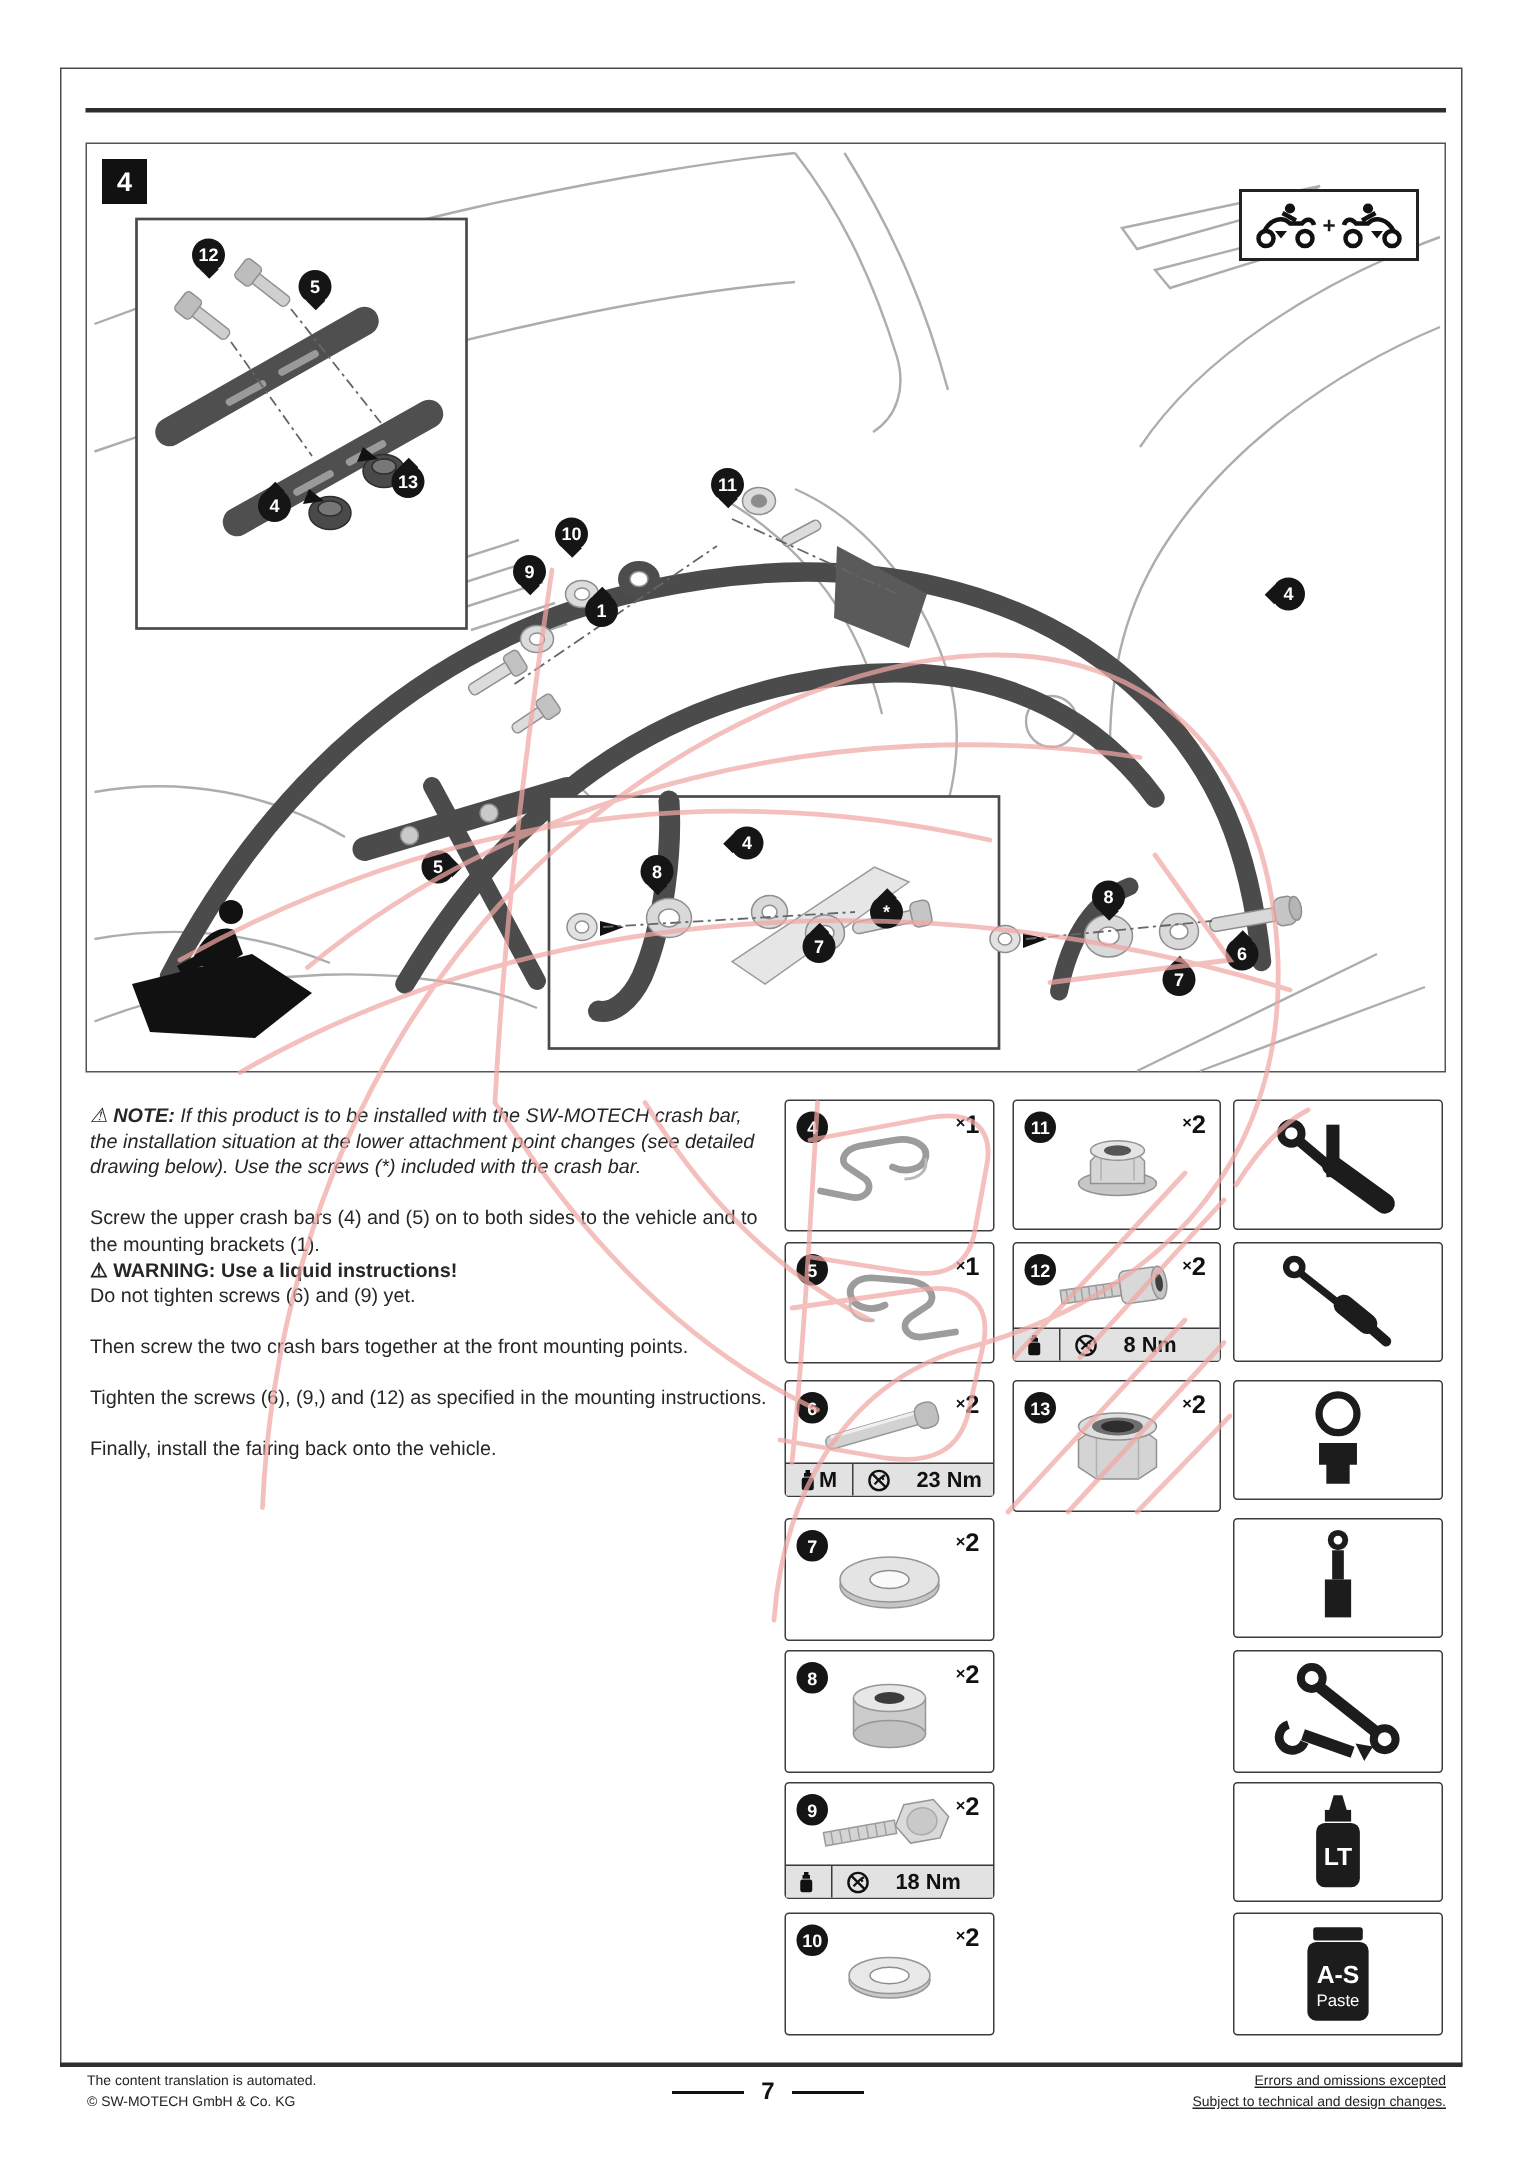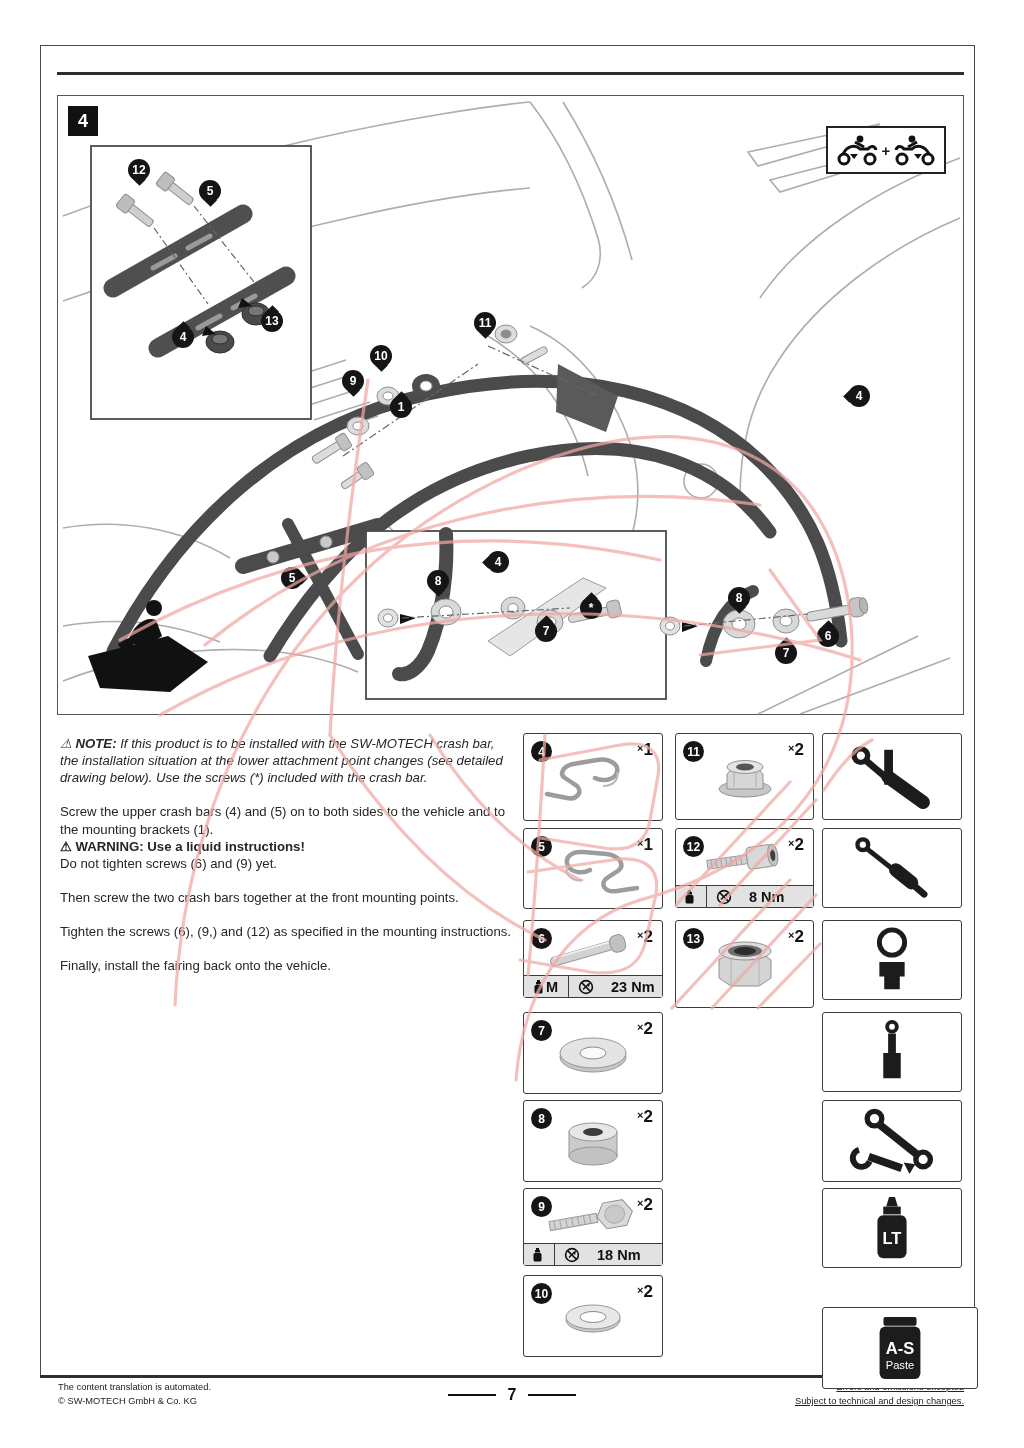--- a/index.html
+++ b/index.html
@@ -557,21 +557,21 @@
         </svg>
       </div>
       <div class="tbox" style="left: 822px; top: 1188px; width: 140px; height: 80px; position: absolute; justify-content: center;">
         <svg viewBox="0 0 120 72" width="118" height="70">
           <path d="M57 4 l6 0 3 10 -12 0 z" fill="#1c1c1c"></path>
           <rect x="51" y="14" width="18" height="8" fill="#1c1c1c"></rect>
           <rect x="45" y="23" width="30" height="44" rx="6" fill="#1c1c1c"></rect>
           <text x="60" y="52" text-anchor="middle" font-family="Liberation Sans, sans-serif" font-size="17" font-weight="bold" fill="#ffffff">LT</text>
         </svg>
       </div>
-      <div class="tbox" style="left: 822px; top: 1275px; width: 156px; height: 82px; position: absolute; margin-top: 32px;">
+      <div class="tbox" style="left: 822px; top: 1275px; width: 140px; height: 82px; position: absolute;">
         <svg viewBox="0 0 120 72" width="118" height="70">
           <rect x="43" y="4" width="34" height="9" rx="2" fill="#1c1c1c"></rect>
           <rect x="39" y="14" width="42" height="54" rx="6" fill="#1c1c1c"></rect>
           <text x="60" y="42" text-anchor="middle" font-family="Liberation Sans, sans-serif" font-size="17" font-weight="bold" fill="#ffffff">A-S</text>
           <text x="60" y="58" text-anchor="middle" font-family="Liberation Sans, sans-serif" font-size="11.5" fill="#ffffff">Paste</text>
         </svg>
       </div>
     </div>
 
   <div class="abs foot-rule"></div>

